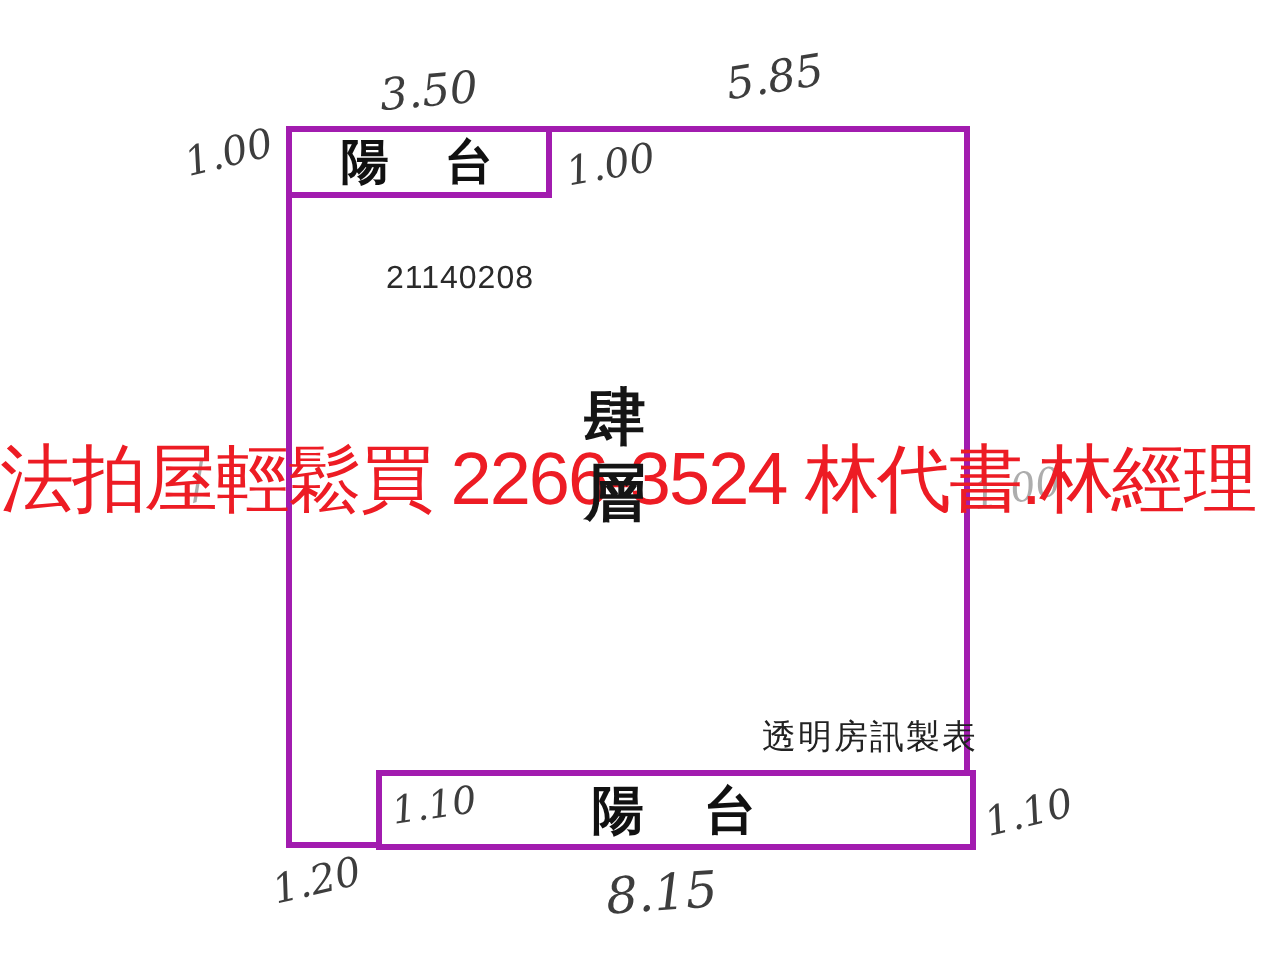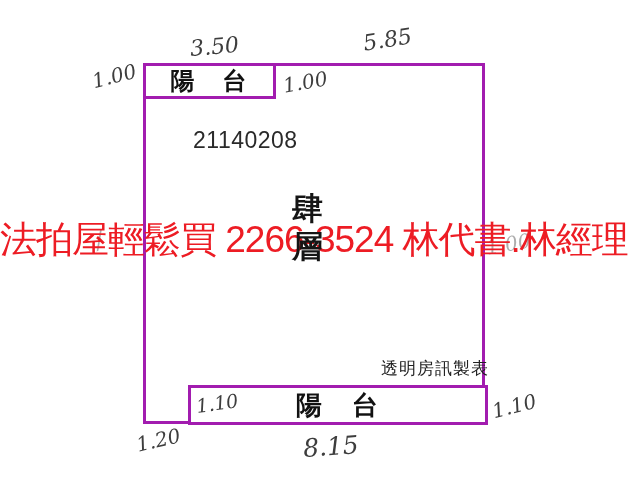--- a/index.html
+++ b/index.html
@@ -9,21 +9,21 @@
   .rect{position:absolute;border:3px solid #a21caf;box-sizing:border-box;background:transparent;z-index:1;}
   #main-rect{left:143px;top:63px;width:342px;height:361px;}
   #balcony-top{left:143px;top:63px;width:133px;height:36px;background:#fff;z-index:2;
                display:flex;align-items:center;justify-content:center;}
   #balcony-bottom{left:188px;top:385px;width:300px;height:40px;background:#fff;z-index:2;
                display:flex;align-items:center;justify-content:center;}
   .balcony-label{font-size:24px;font-weight:bold;color:#111;letter-spacing:2px;}
   #balcony-bottom .balcony-label{font-size:26px;}
   
   .printed{position:absolute;color:#2a2a2a;z-index:2;}
-  #plan-ids{left:193px;top:128px;font-size:23px;line-height:24px;letter-spacing:0.5px;text-align:center;}
+  #plan-ids{left:193px;top:128px;font-size:16px;line-height:24px;letter-spacing:0.5px;text-align:center;}
   #floor-label{left:292px;top:190px;width:33px;font-size:31px;line-height:38px;
                font-weight:600;color:#151515;word-break:break-all;z-index:4;
                font-family:"Liberation Serif",serif;}
   #publisher{left:381px;top:357px;font-size:17px;color:#222;letter-spacing:1px;}
   
   .hw{position:absolute;font-family:"DejaVu Serif",serif;font-style:italic;color:#3d3d3d;
       font-size:20px;z-index:2;white-space:nowrap;}
   #dim-top-left{left:190px;top:34px;transform:rotate(-5deg);font-size:22px;}
   #dim-top-right{left:363px;top:27px;transform:rotate(-9deg);font-size:22px;}
   #dim-left-outer{left:92px;top:64px;transform:rotate(-14deg);}

